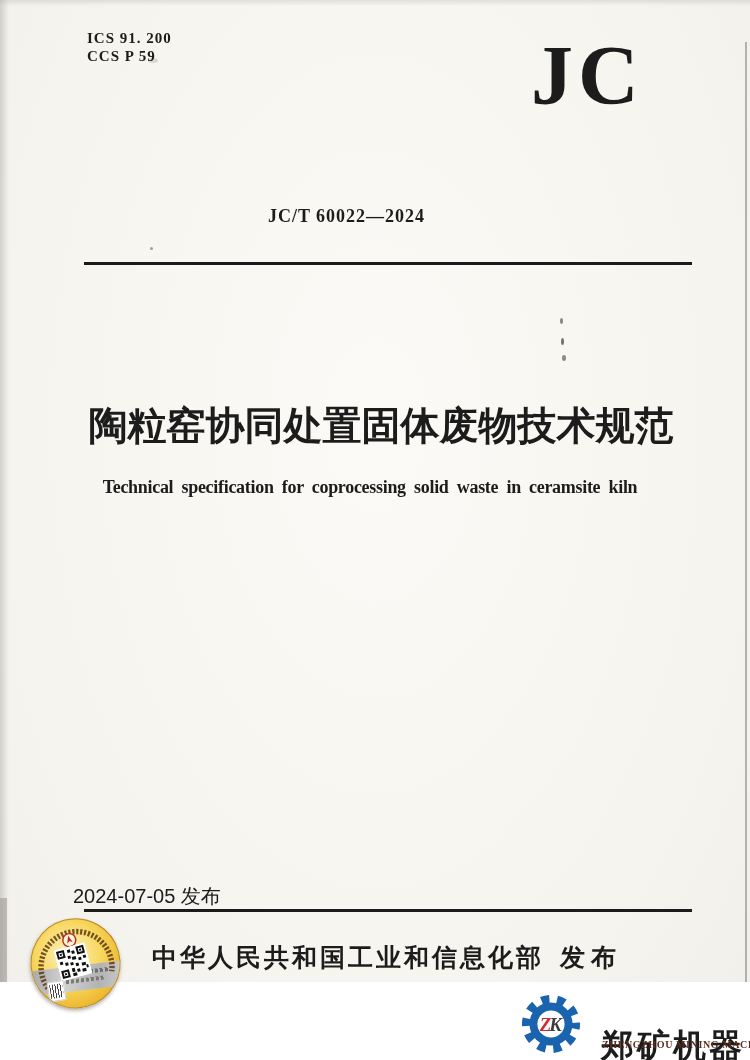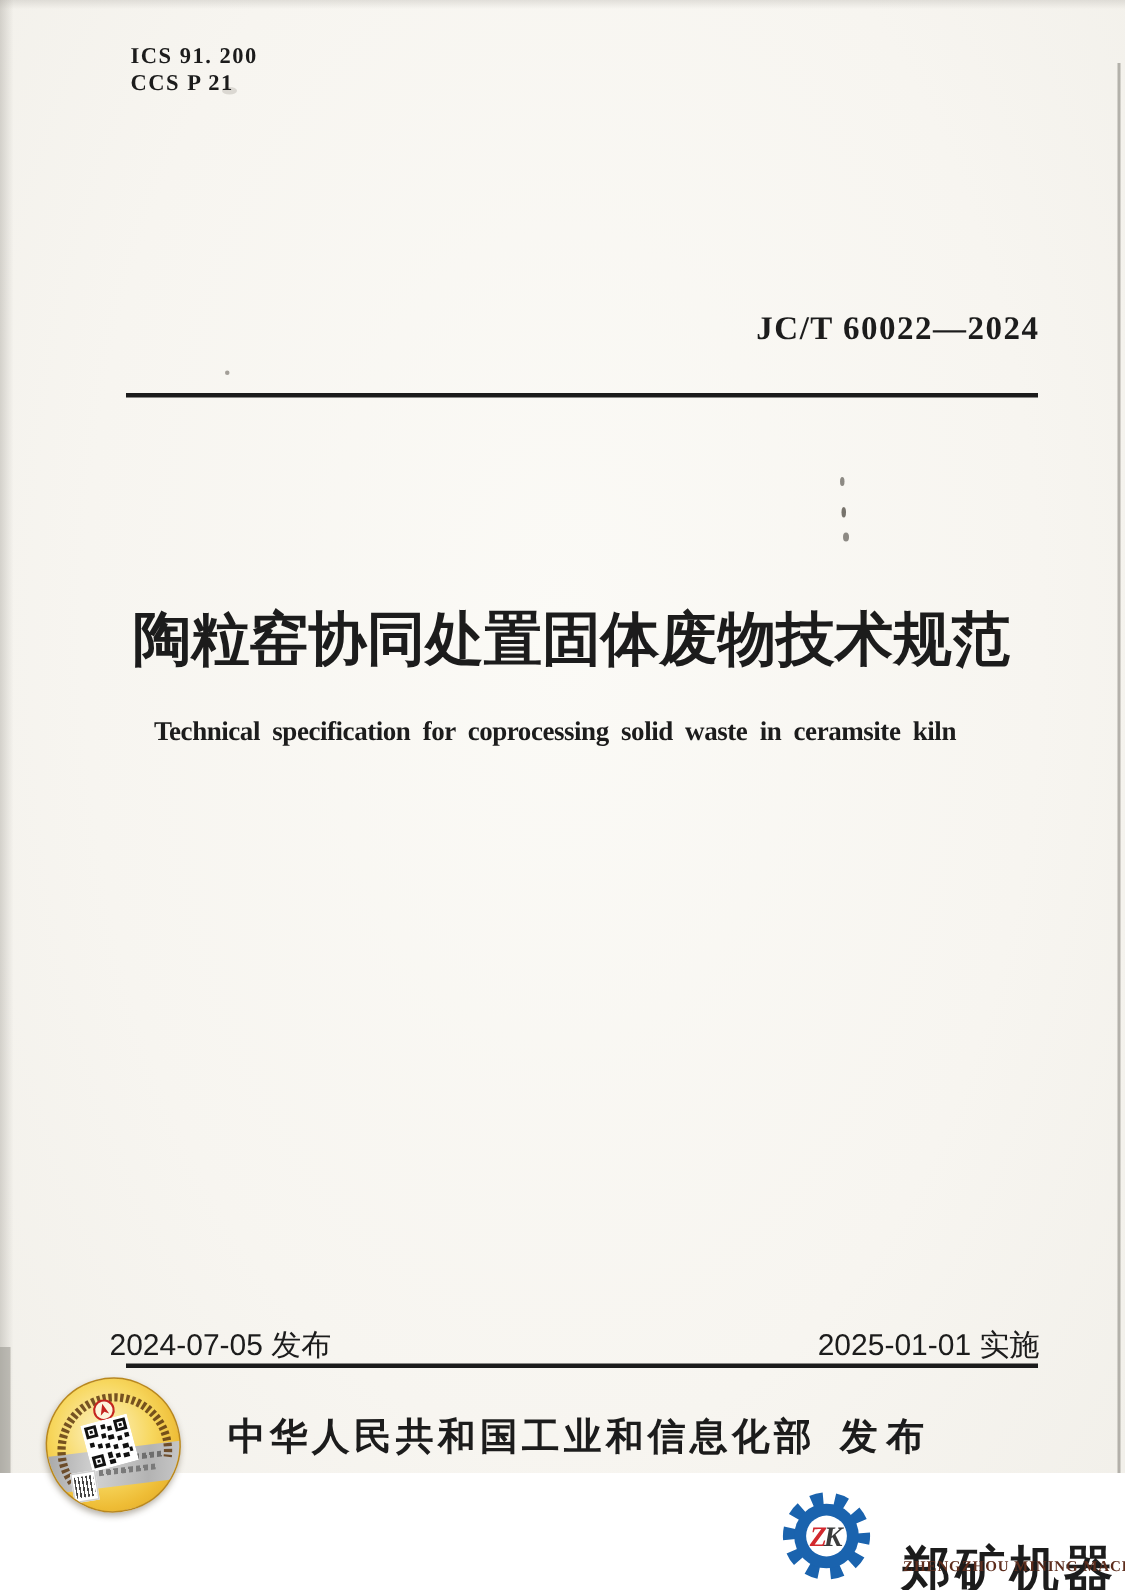--- a/index.html
+++ b/index.html
@@ -23,22 +23,22 @@
   .speck{position:absolute;border-radius:50%;}
 
   .serif{font-family:"Liberation Serif","DejaVu Serif",serif;}
 
   .ics-block{position:absolute;left:87px;top:29px;font-weight:bold;font-size:15px;
     letter-spacing:1px;line-height:18px;}
   .jc-logo{position:absolute;left:531px;top:34px;font-size:84px;font-weight:bold;
     letter-spacing:5px;line-height:1;}
   .std-title{position:absolute;left:83px;top:137px;font-size:48px;font-weight:bold;
     letter-spacing:2.5px;white-space:nowrap;}
-  .std-number{position:absolute;left:0;right:57px;top:206px;text-align:right;
-    font-size:22px;font-weight:bold;letter-spacing:1px;}
+  .std-number{position:absolute;left:0;right:57px;top:206px;text-align:center;
+    font-size:18px;font-weight:bold;letter-spacing:1px;}
   .rule{position:absolute;left:84px;width:608px;height:3px;background:#1b1b1b;}
   .rule-top{top:262px;}
   .rule-bottom{top:909px;}
 
   .doc-title-zh{position:absolute;left:0;right:0;top:399px;text-align:center;
     font-size:39px;font-weight:bold;transform:translateX(6px);white-space:nowrap;}
   .doc-title-en{position:absolute;left:0;right:0;top:477px;text-align:center;
     font-size:18px;font-weight:bold;word-spacing:4px;letter-spacing:-0.3px;
     transform:translateX(-5px);white-space:nowrap;}
 
@@ -91,34 +91,34 @@
   <div class="edge-left-dark"></div>
   <div class="edge-right-line"></div>
   <div class="speck" style="left:560px;top:318px;width:3px;height:6px;background:#8d8a84;"></div>
   <div class="speck" style="left:561px;top:338px;width:3px;height:7px;background:#77736c;"></div>
   <div class="speck" style="left:562px;top:355px;width:4px;height:6px;background:#8d8a84;"></div>
   <div class="speck" style="left:150px;top:247px;width:3px;height:3px;background:#a39f98;"></div>
   <div class="speck" style="left:148px;top:58px;width:10px;height:5px;background:#dbd8d2;"></div>
 
   <div class="ics-block serif">
     <div>ICS 91. 200</div>
-    <div>CCS P 21</div>
+    <div>CCS P 59</div>
   </div>
 
+  <div class="jc-logo serif">JC</div>
 
 
   <div class="std-number serif">JC/T 60022—2024</div>
 
   <div class="rule rule-top"></div>
 
   <div class="doc-title-zh">陶粒窑协同处置固体废物技术规范</div>
   <div class="doc-title-en serif">Technical specification for coprocessing solid waste in ceramsite kiln</div>
 
   <div class="date-issue">2024-07-05 发布</div>
-  <div class="date-impl">2025-01-01 实施</div>
   <div class="rule rule-bottom"></div>
 
   <div class="publisher-line serif">
     <span class="publisher-name">中华人民共和国工业和信息化部</span><span class="publish-label">发布</span>
   </div>
 
   <div class="bottom-band"></div>
 
   <div class="seal">
     <div class="seal-circle">

